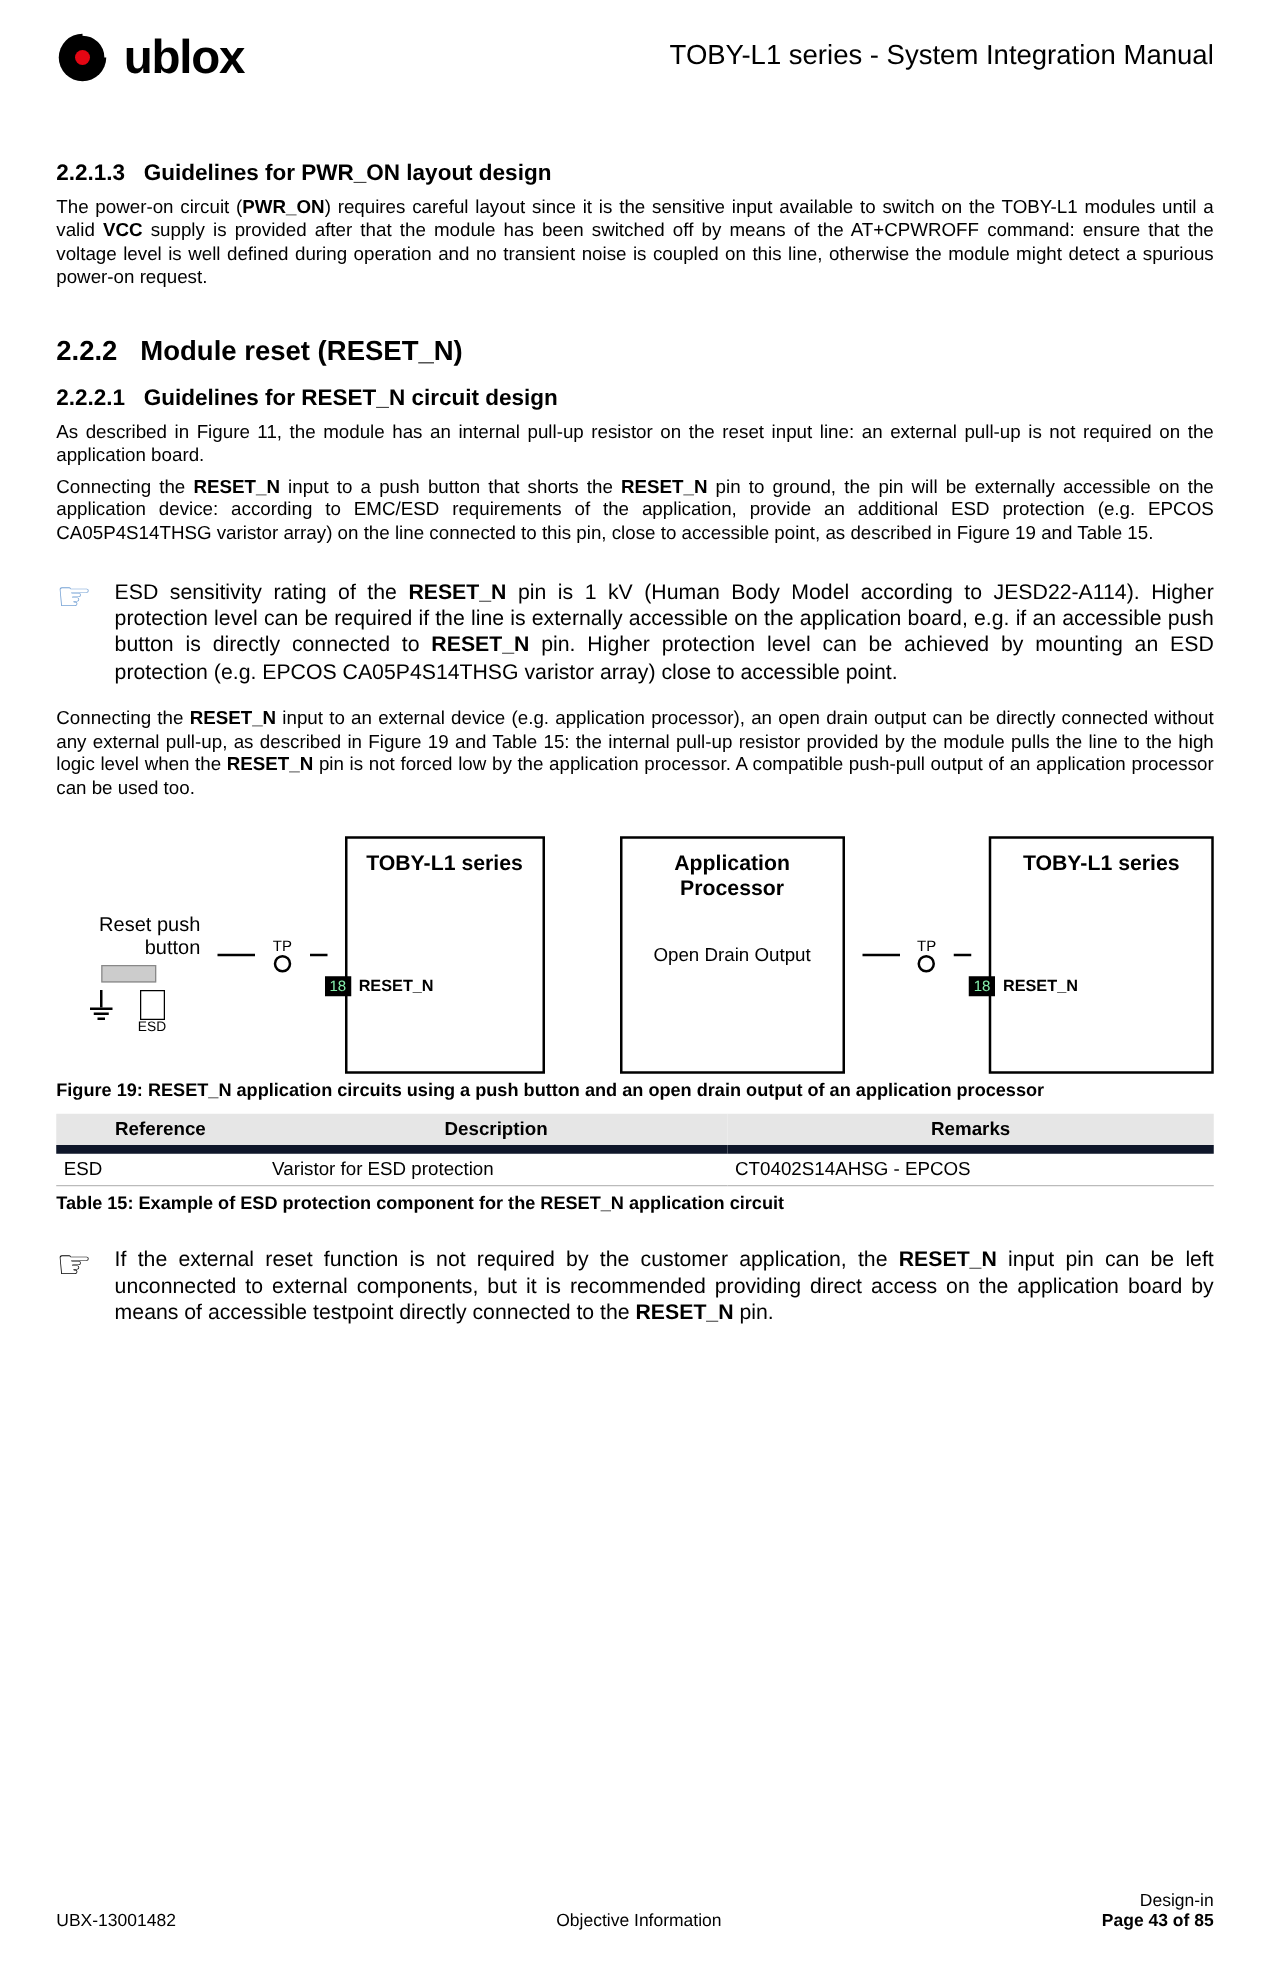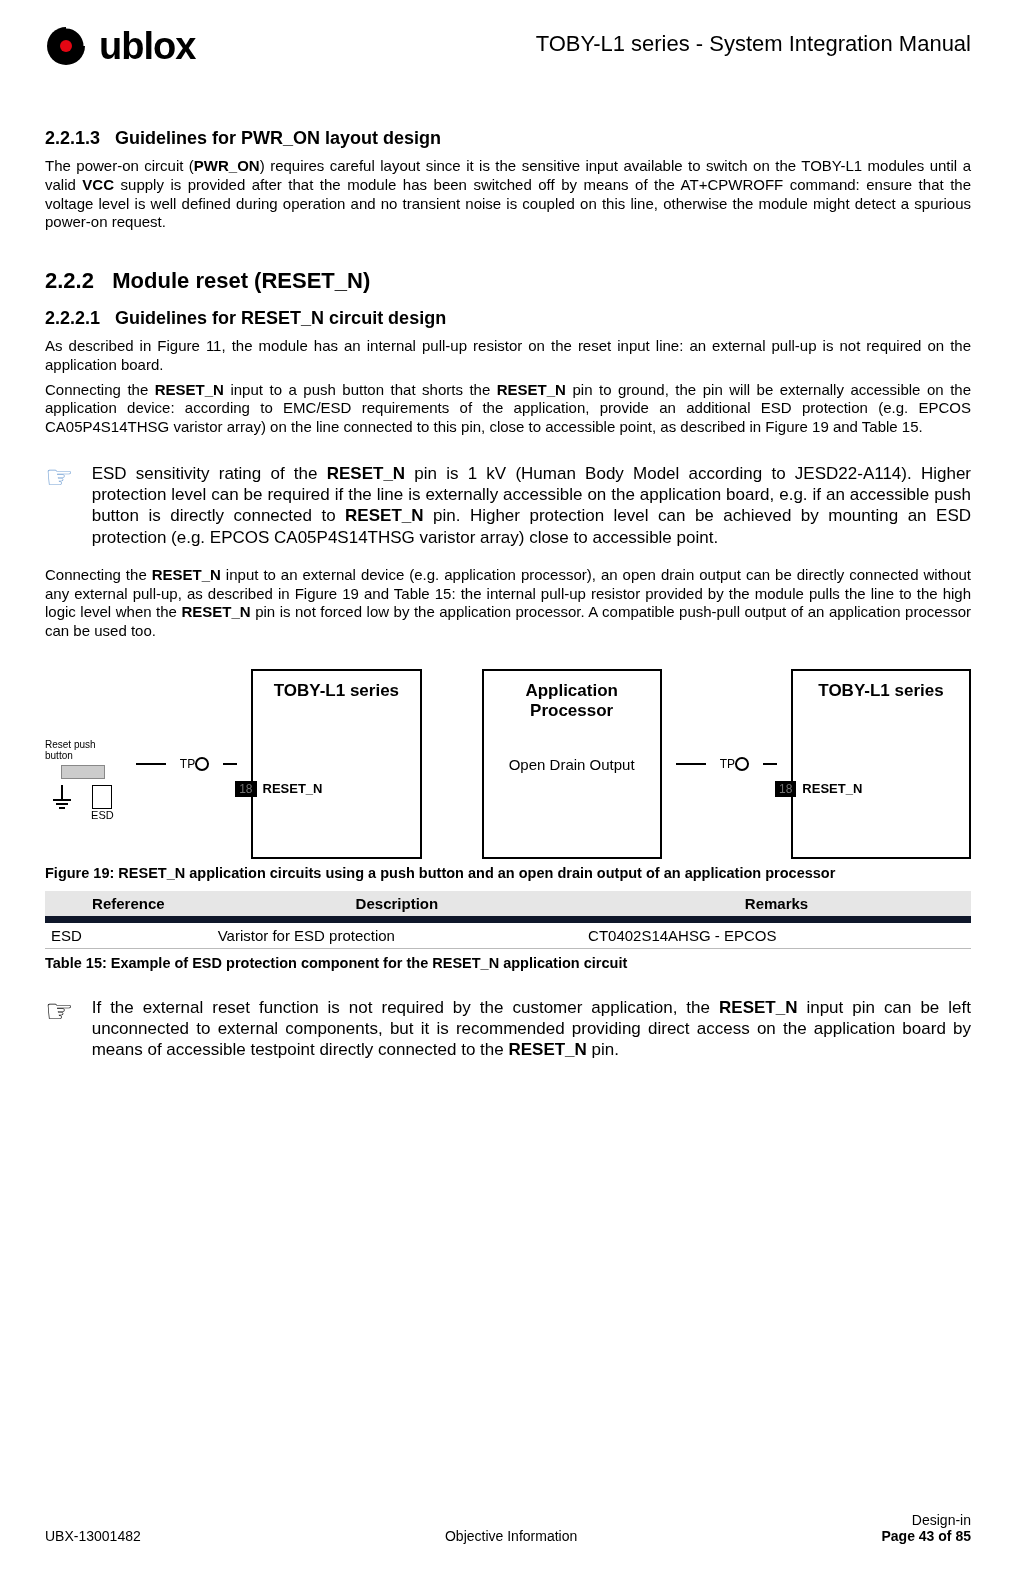--- a/index.html
+++ b/index.html
@@ -138,37 +138,37 @@
     .pin {
       position: absolute;
       left: -18px;
       top: 110px;
       display: flex;
       align-items: center;
       gap: 6px;
     }
     .pin .num {
       background: #000;
-      color: #737373;
+      color: #86efac;
       font-size: 12px;
       padding: 1px 4px;
     }
     .pin .lbl {
       font-size: 13px;
       font-weight: bold;
       white-space: nowrap;
     }
     .tp {
       width: 14px; height: 14px;
       border: 2px solid #000;
       border-radius: 50%;
       background: #fff;
       position: relative;
     }
-    .tpwrap { display:flex; flex-direction:row; align-items:center; font-size:12px; }
+    .tpwrap { display:flex; flex-direction:column; align-items:center; font-size:12px; }
     .wire { height:2px; background:#000; flex:1; min-width:30px; }
     .leftstack {
       display:flex; flex-direction:column; align-items:center; font-size:12px;
     }
     .btn {
       width:44px; height:14px; background:#ccc; border:1px solid #888;
     }
     .gnd {
       display:flex; flex-direction:column; align-items:center;
     }
@@ -229,21 +229,21 @@
 
 <p class="body-text" style="margin-top:10px">
   <span>Connecting the </span><b>RESET_N</b><span> input to an external device (e.g. application processor), an open drain output can be directly connected without any external pull-up, as described in Figure 19 and Table 15: the internal pull-up resistor provided by the module pulls the line to the high logic level when the </span><b>RESET_N</b><span> pin is not forced low by the application processor. A compatible push-pull output of an application processor can be used too.</span>
 </p>
 
 <div class="figure-wrap">
   <div class="figure-row">
 
     <div class="sch">
       <div class="leftstack">
-        <div style="font-size:10px; text-align:left; margin-bottom:4px;margin-top:35px;">Reset push button</div>
+        <div style="font-size:16px; text-align:right; margin-bottom:4px;margin-top:35px;">Reset push button</div>
         <div class="btn"></div>
         <div style="display:flex; gap:20px; margin-top:6px; align-items:flex-start;">
           <div class="gnd">
               <div class="v"></div>
               <div class="h1"></div>
               <div class="h2"></div>
               <div class="h3"></div>
             </div>
           <div style="display:flex;flex-direction:column;align-items:center">
             <div class="esd"></div>

